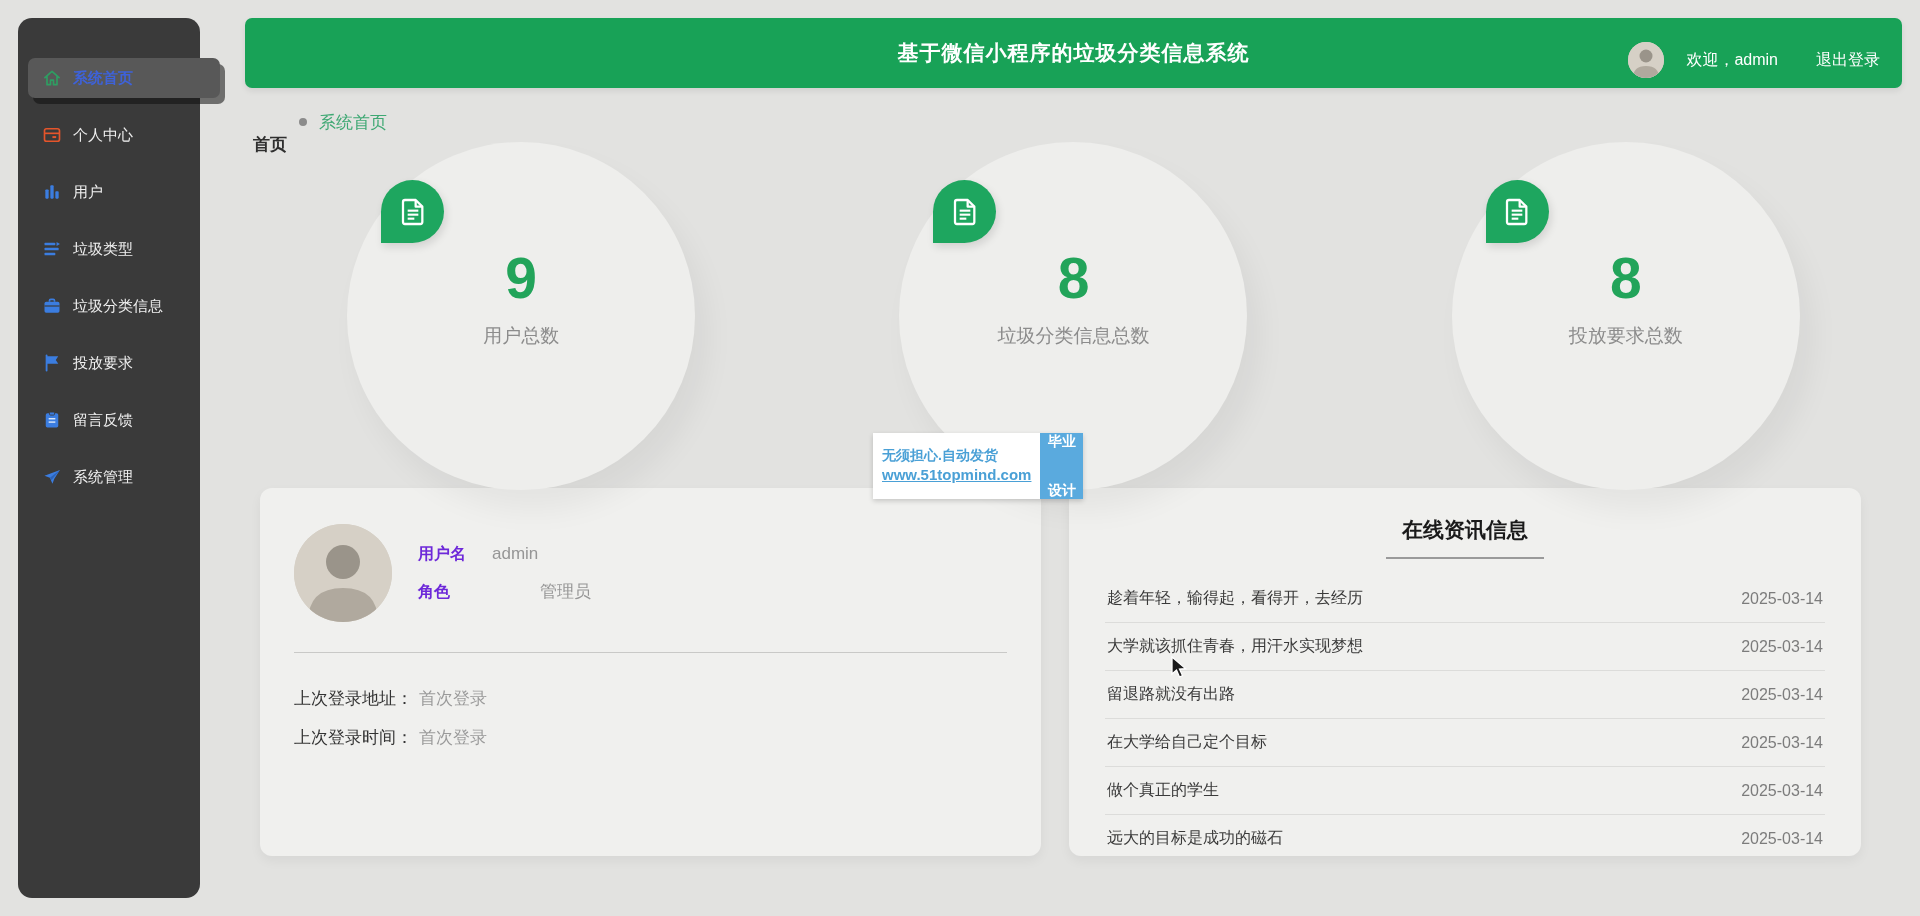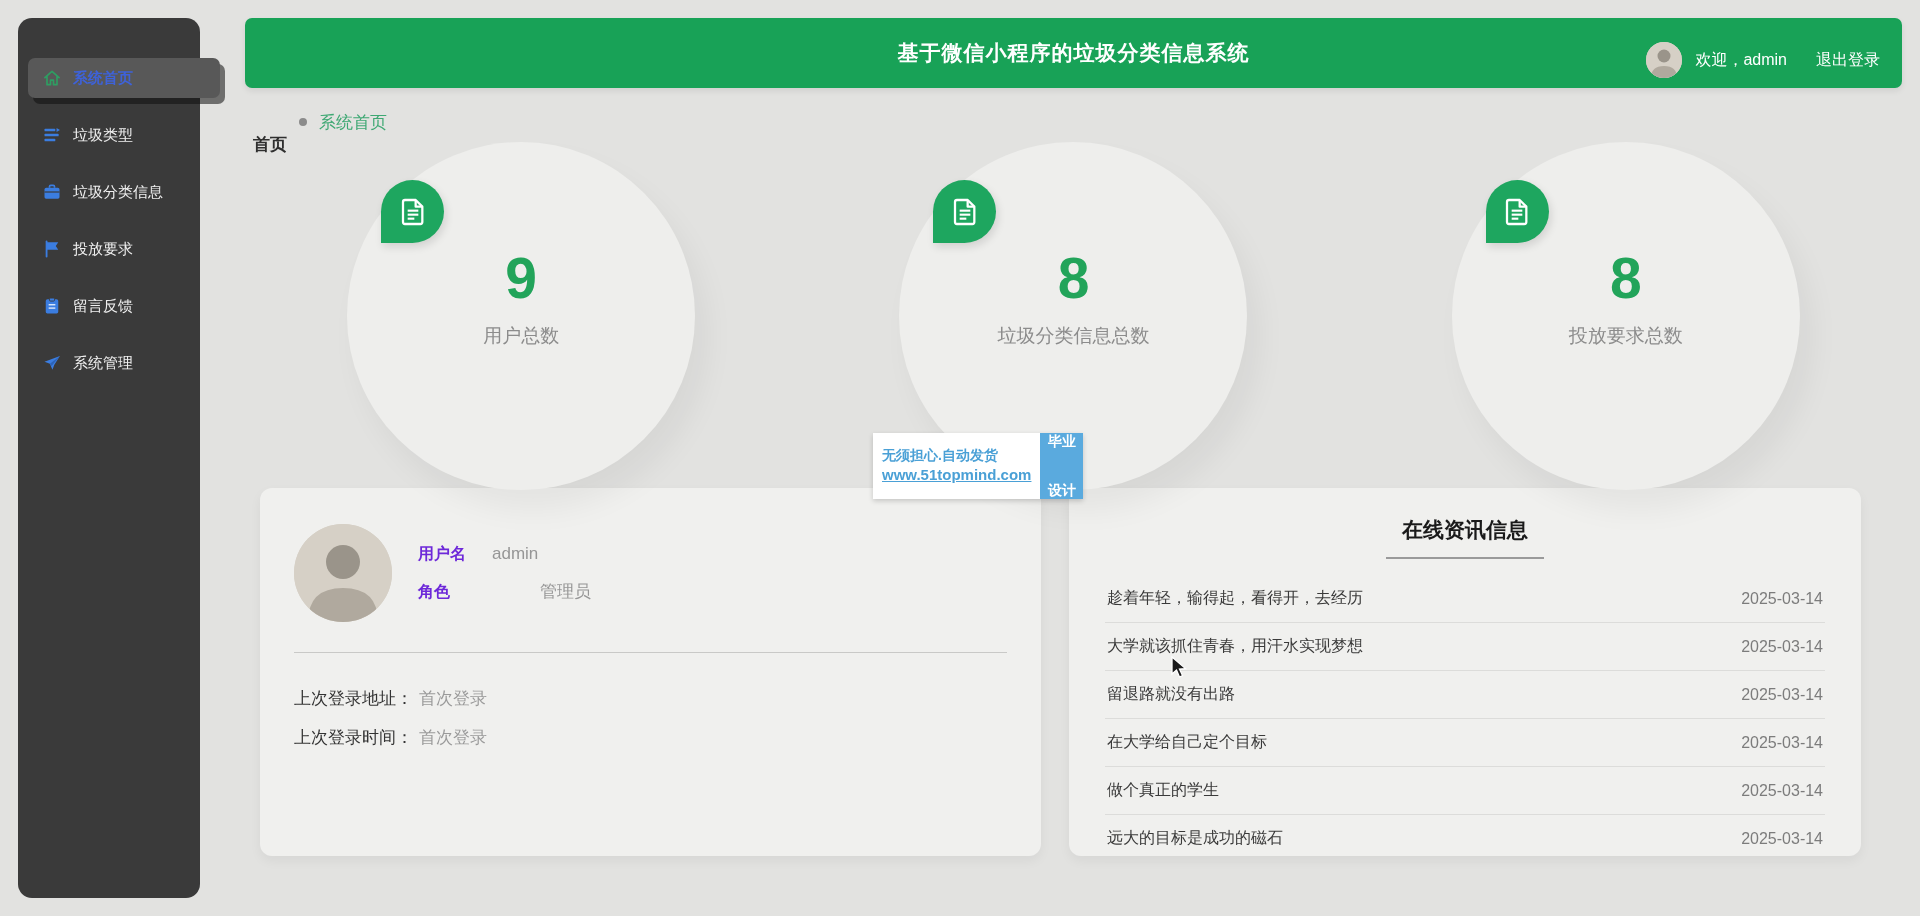--- a/index.html
+++ b/index.html
@@ -45,21 +45,21 @@
     background:#18a257; border-radius:7px;
     box-shadow:0 3px 6px rgba(0,0,0,0.08);
   }
   .topbar-title {
     position:absolute; left:0; right:0; top:0; height:70px;
     display:flex; align-items:center; justify-content:center;
     color:#fff; font-size:21px; font-weight:bold; letter-spacing:1px;
   }
   .topbar-right {
     position:absolute; right:22px; top:0; height:84px;
-    display:flex; align-items:center; gap:13px; z-index:2;
+    display:flex; align-items:center; gap:22px; z-index:2;
   }
   .avatar-sm {
     width:36px; height:36px; border-radius:50%; overflow:hidden;
     background:#d6d0c6; flex:0 0 36px;
   }
   .welcome { color:#fff; font-size:16px; }
   .logout { color:#fff; font-size:16px; margin-left:16px; cursor:pointer; }
 
   
   .breadcrumb {
@@ -159,21 +159,41 @@
 
   <div class="side-item active">
     <span class="icn">
       <svg viewBox="0 0 24 24" width="20" height="20">
           <path d="M3.5 11.5 L12 4 L20.5 11.5 M6 9.8 V20 H10.2 V14.5 H13.8 V20 H18 V9.8" fill="none" stroke="#2e9e62" stroke-width="2" stroke-linejoin="round" stroke-linecap="round"></path>
         </svg>
     </span>
     <span>系统首页</span>
   </div>
 
-
+  <div class="side-item">
+    <span class="icn">
+      <svg viewBox="0 0 24 24" width="20" height="20">
+          <rect x="3" y="4.5" width="18" height="15" rx="2.5" fill="none" stroke="#e5552b" stroke-width="2"></rect>
+          <line x1="3" y1="10" x2="21" y2="10" stroke="#e5552b" stroke-width="2"></line>
+        <line x1="12.5" y1="14.5" x2="17" y2="14.5" stroke="#e5552b" stroke-width="2.4"></line>
+        </svg>
+    </span>
+    <span>个人中心</span>
+  </div>
+
+  <div class="side-item">
+    <span class="icn">
+      <svg viewBox="0 0 24 24" width="20" height="20">
+          <rect x="4" y="9" width="4" height="11" rx="1" fill="#3b7de0"></rect>
+        <rect x="10" y="4" width="4" height="16" rx="1" fill="#3b7de0"></rect>
+        <rect x="16" y="11" width="4" height="9" rx="1" fill="#3b7de0"></rect>
+        </svg>
+    </span>
+    <span>用户</span>
+  </div>
 
   <div class="side-item">
     <span class="icn">
       <svg viewBox="0 0 24 24" width="20" height="20">
         <rect x="3" y="4.5" width="13" height="3" rx="1" fill="#3b7de0"></rect>
         <path d="M17.5 3.5 L21.5 6 L17.5 8.5 Z" fill="#3b7de0"></path>
         <rect x="3" y="10.5" width="17" height="3" rx="1" fill="#3b7de0"></rect>
         <rect x="3" y="16.5" width="13" height="3" rx="1" fill="#3b7de0"></rect>
         </svg>
     </span>

